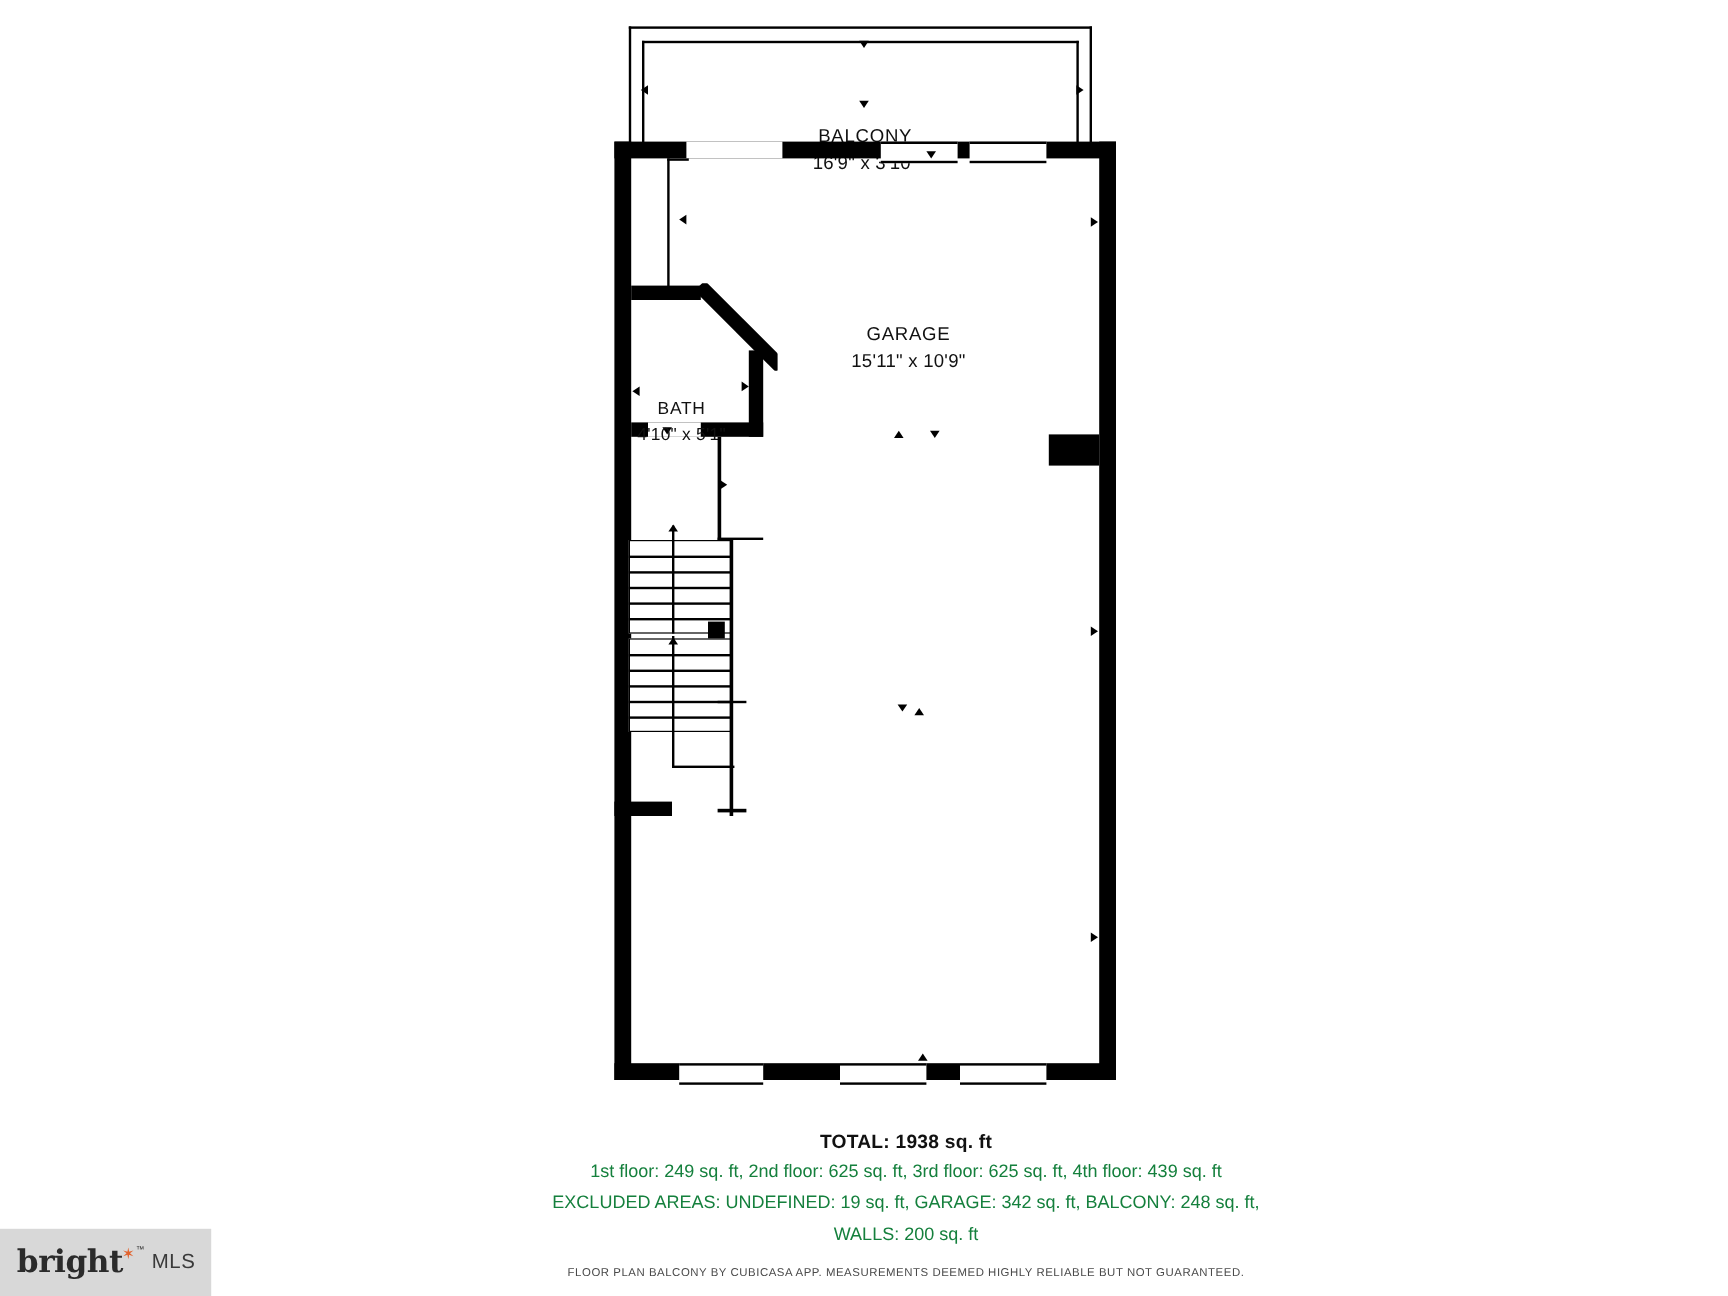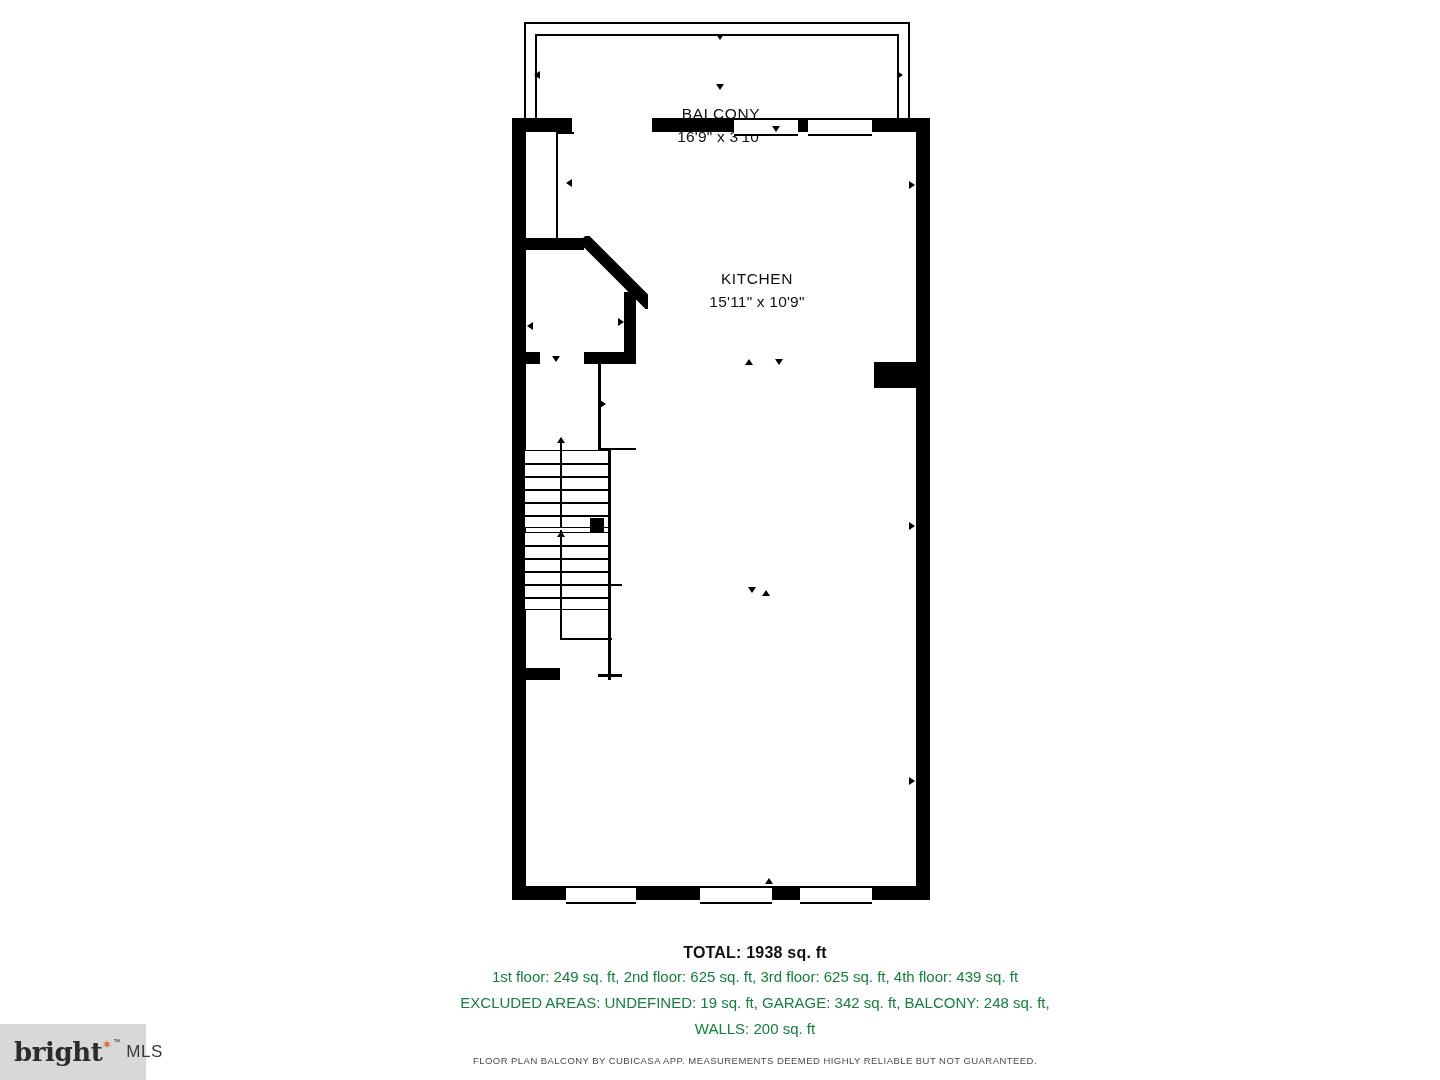--- a/index.html
+++ b/index.html
@@ -122,21 +122,21 @@
     color: #4a4a4a;
     letter-spacing: 0.45px;
     margin-top: 16px;
   }
 
   
   #mls-logo {
     position: absolute;
     left: 0;
     bottom: 0;
-    width: 146px;
+    width: 176px;
     height: 56px;
     background: #d8d8d8;
     display: flex;
     align-items: center;
     justify-content: flex-start;
     padding-left: 14px;
     box-sizing: border-box;
   }
   #mls-logo .brand-bright {
     font-family: "DejaVu Serif", serif;
@@ -230,20 +230,24 @@
   <div style="position:absolute; left:575px; top:236px; width:73px; height:73px; overflow:hidden;">
     <div style="position:absolute; left:-6px; top:30px; width:96px; height:12px; background:#000; transform:rotate(45deg); transform-origin:center;"></div>
   </div>
   <div class="wall" style="left:624px; top:292px; width:12px; height:72px;"></div>
   <div class="wall" style="left:526px; top:352px; width:110px; height:12px;"></div>
   <div class="white-fill" style="left:540px; top:352px; width:44px; height:12px;"></div>
   <div class="arrow down" style="left:552px; top:356px;"></div>
   <div class="arrow right" style="left:618px; top:318px;"></div>
   <div class="arrow left" style="left:527px; top:322px;"></div>
 
+  <div class="room-label small" style="left:478px; top:296px; width:180px;">
+    <span class="rm-name">BATH</span>
+    <span class="rm-dims">4'10" x 5'1"</span>
+  </div>
 
   <div class="thin-line" style="left:598px; top:364px; width:3px; height:86px;"></div>
   <div class="arrow right" style="left:600px; top:400px;"></div>
 
   <div class="stair-box" style="left:524px; top:450px; width:86px; height:78px;"></div>
   <div class="stair-step" style="left:524px; top:463px; width:86px;"></div>
   <div class="stair-step" style="left:524px; top:476px; width:86px;"></div>
   <div class="stair-step" style="left:524px; top:489px; width:86px;"></div>
   <div class="stair-step" style="left:524px; top:502px; width:86px;"></div>
   <div class="stair-step" style="left:524px; top:515px; width:86px;"></div>
@@ -261,21 +265,21 @@
   <div class="stair-step" style="left:524px; top:597px; width:86px;"></div>
   <div class="thin-line" style="left:560px; top:530px; width:2px; height:110px;"></div>
   <div class="arrow up" style="left:557px; top:531px;"></div>
 
   <div class="thin-line" style="left:608px; top:450px; width:3px; height:230px;"></div>
   <div class="thin-line" style="left:598px; top:584px; width:24px; height:2px;"></div>
   <div class="thin-line" style="left:560px; top:638px; width:52px; height:2px;"></div>
   <div class="thin-line" style="left:598px; top:674px; width:24px; height:3px;"></div>
 
   <div class="room-label" style="left:657px; top:233px; width:200px;">
-    <span class="rm-name">KITCHEN</span>
+    <span class="rm-name">GARAGE</span>
     <span class="rm-dims">15'11" x 10'9"</span>
   </div>
 
 
 
   <div class="arrow up" style="left:745px; top:359px;"></div>
   <div class="arrow down" style="left:775px; top:359px;"></div>
   <div class="arrow down" style="left:748px; top:587px;"></div>
   <div class="arrow up" style="left:762px; top:590px;"></div>
 

